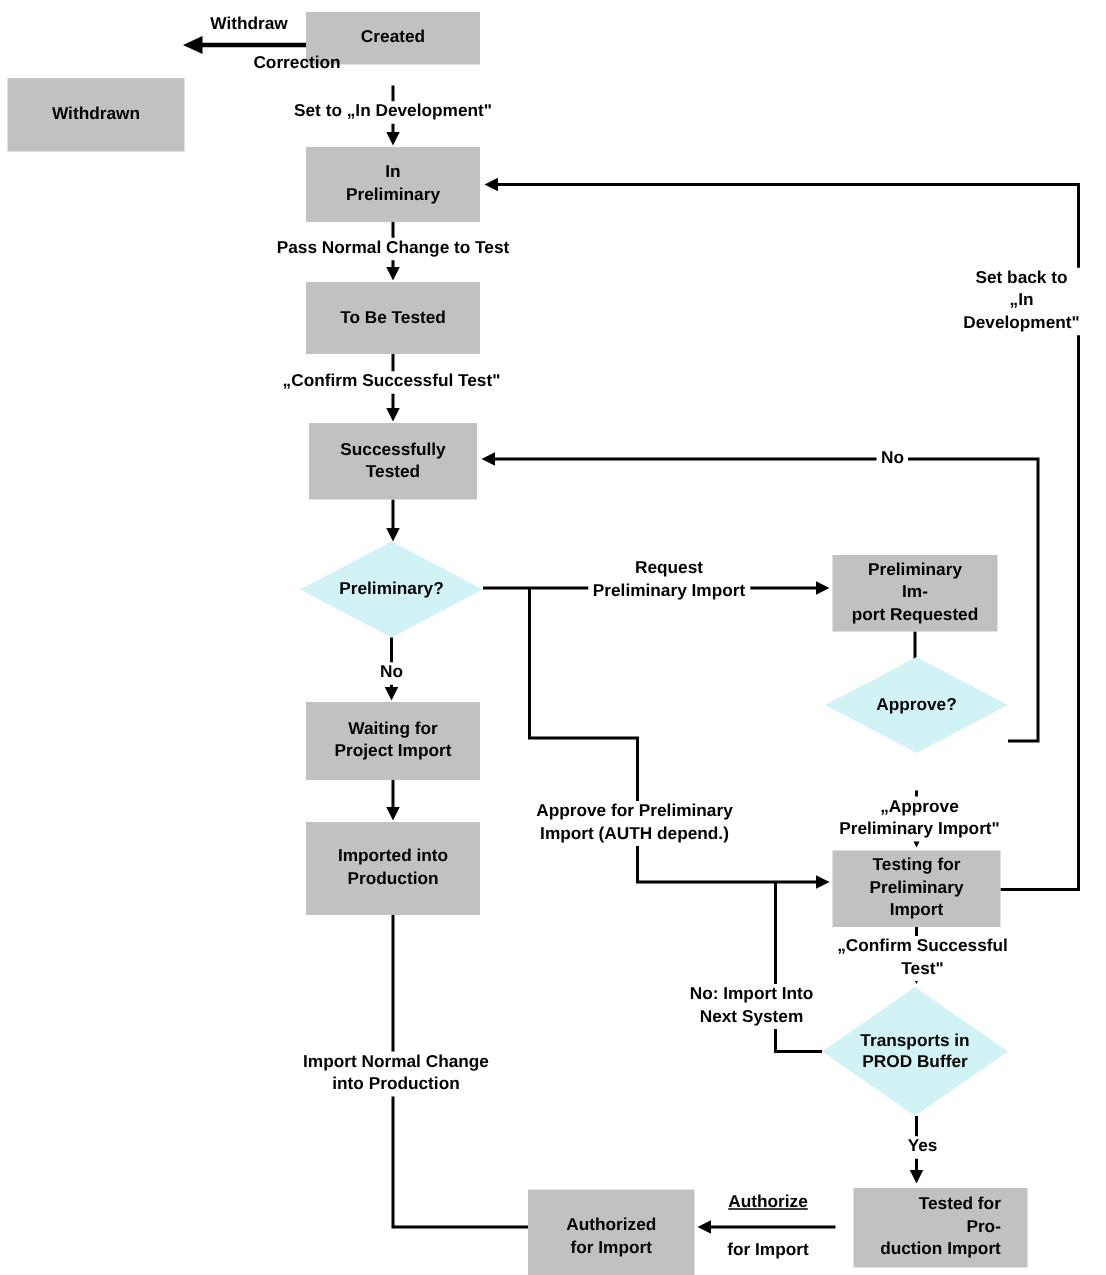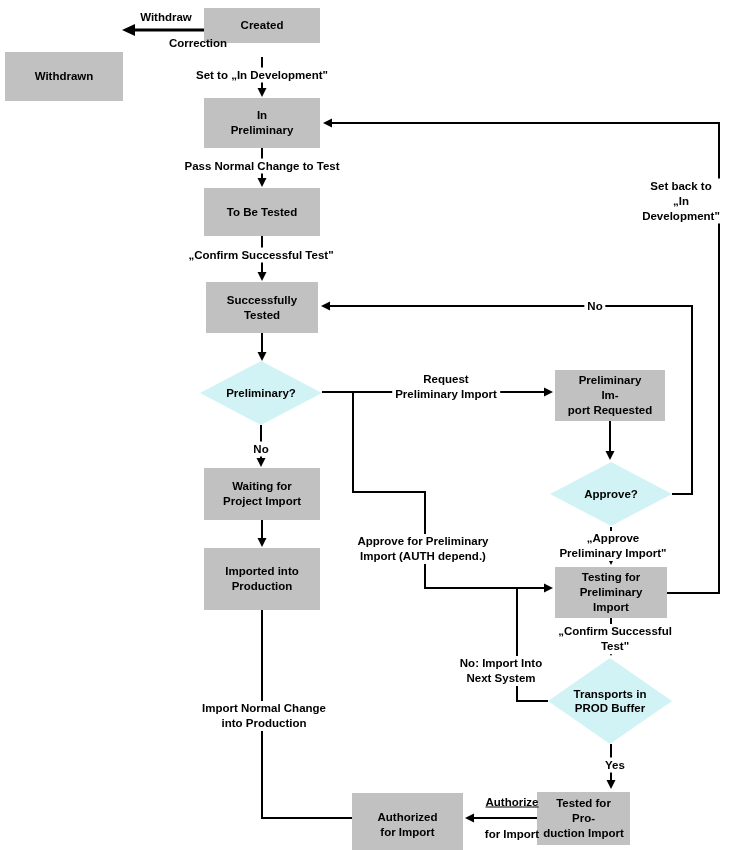--- a/index.html
+++ b/index.html
@@ -92,30 +92,30 @@
 Production</div>
 
   <div class="box" style="left:555px;top:370px;width:110px;height:51px;">Preliminary
 Im-
 port Requested</div>
 
   <div class="box" style="left:555px;top:567px;width:112px;height:51px;">Testing for
 Preliminary
 Import</div>
 
-  <div class="box" style="left:537px;top:792px;width:93px;height:53px;">Tested for
+  <div class="box" style="left:569px;top:792px;width:116px;height:53px;text-align:right;">Tested for
 Pro-
 duction Import</div>
 
   <div class="box" style="left:352px;top:793px;width:111px;height:63px;">Authorized
 for Import</div>
 
   <div class="diamond" style="left:200px;top:361px;width:122px;height:64px;">Preliminary?</div>
 
-  <div class="diamond" style="left:550px;top:462px;width:122px;height:64px;">Approve?</div>
+  <div class="diamond" style="left:550px;top:438px;width:122px;height:64px;">Approve?</div>
 
   <div class="diamond" style="left:548px;top:658px;width:124px;height:86px;">Transports in
 PROD Buffer</div>
 
   <div class="lbl" style="left:166px;top:17px;">Withdraw</div>
   <div class="lbl" style="left:166px;top:43px;margin-left:32px;">Correction</div>
 
   <div class="lbl bg" style="left:262px;top:75px;">Set to „In Development"</div>
 
   <div class="lbl bg" style="left:262px;top:166px;">Pass Normal Change to Test</div>

